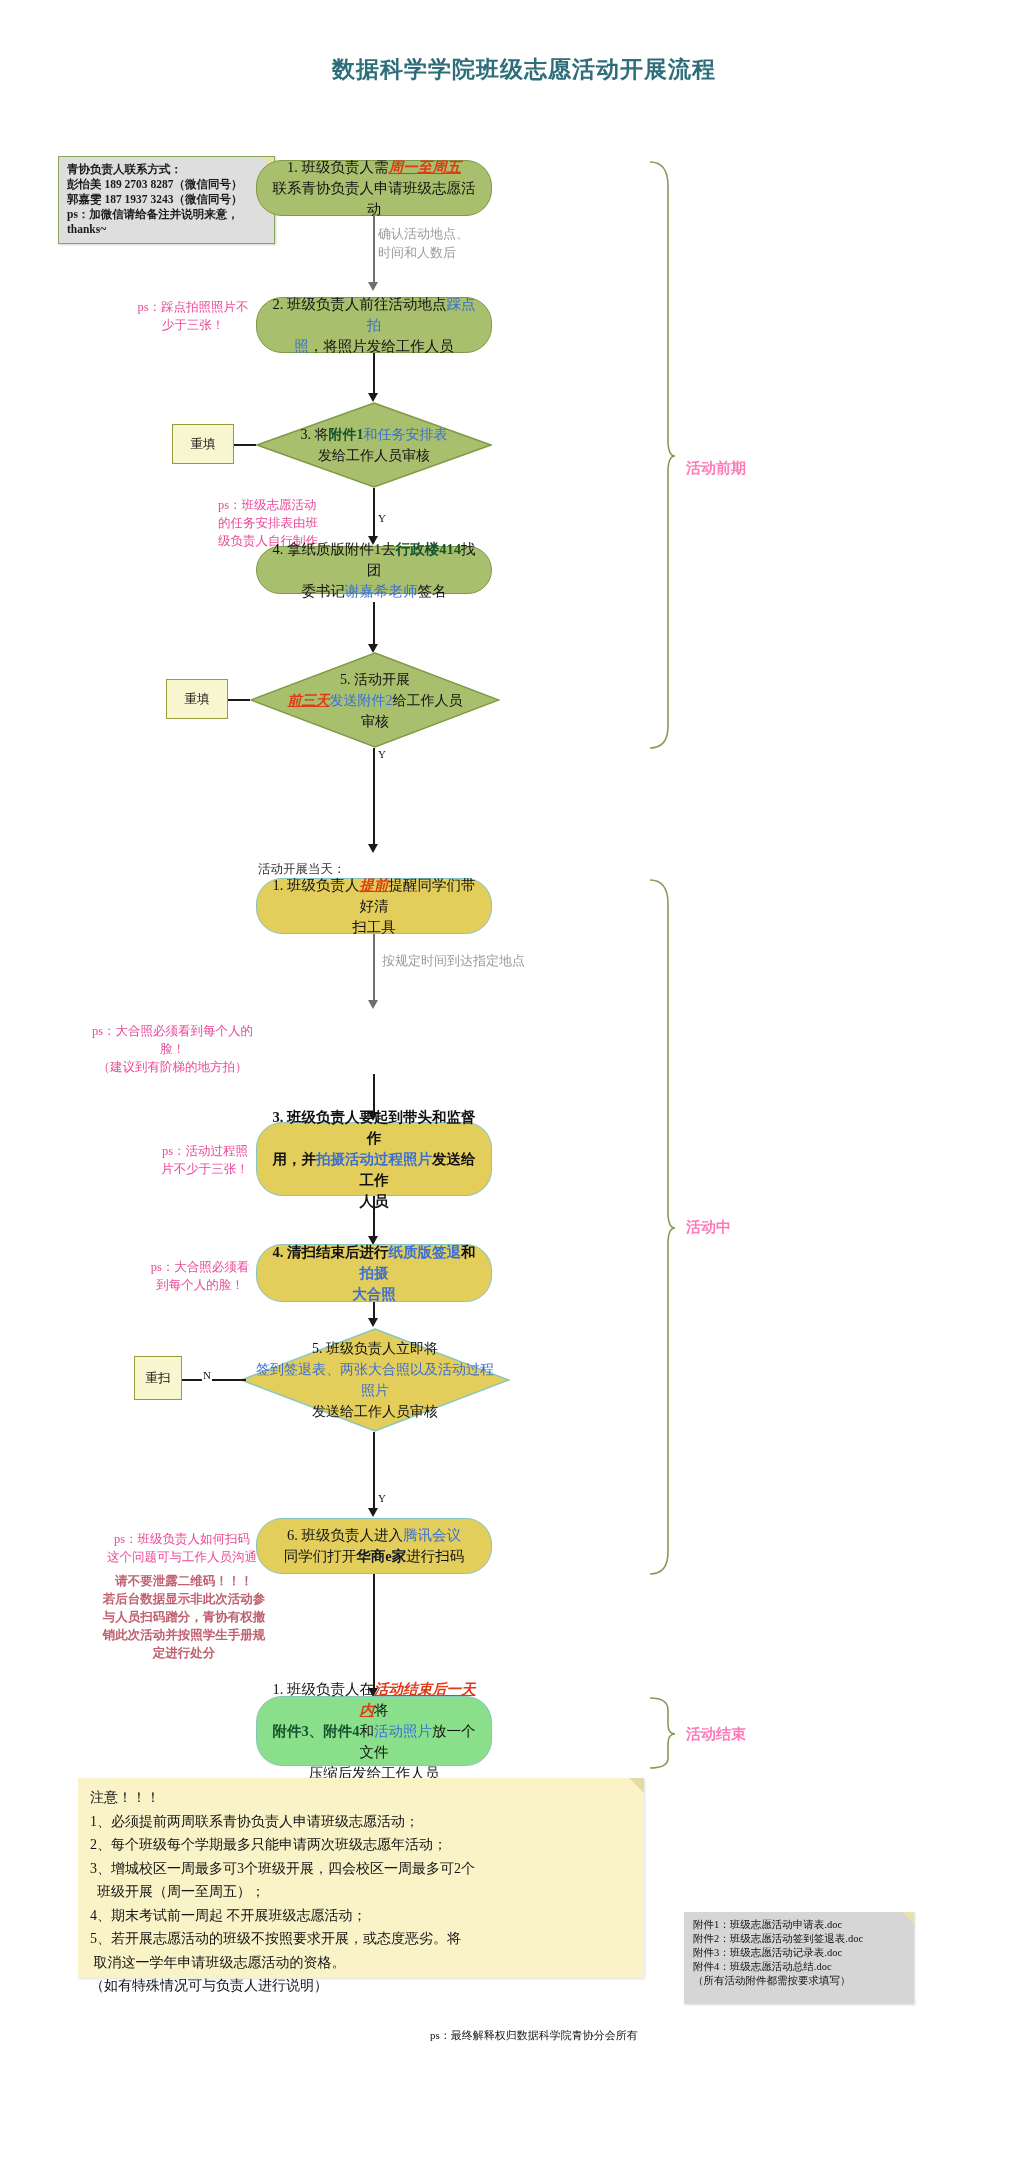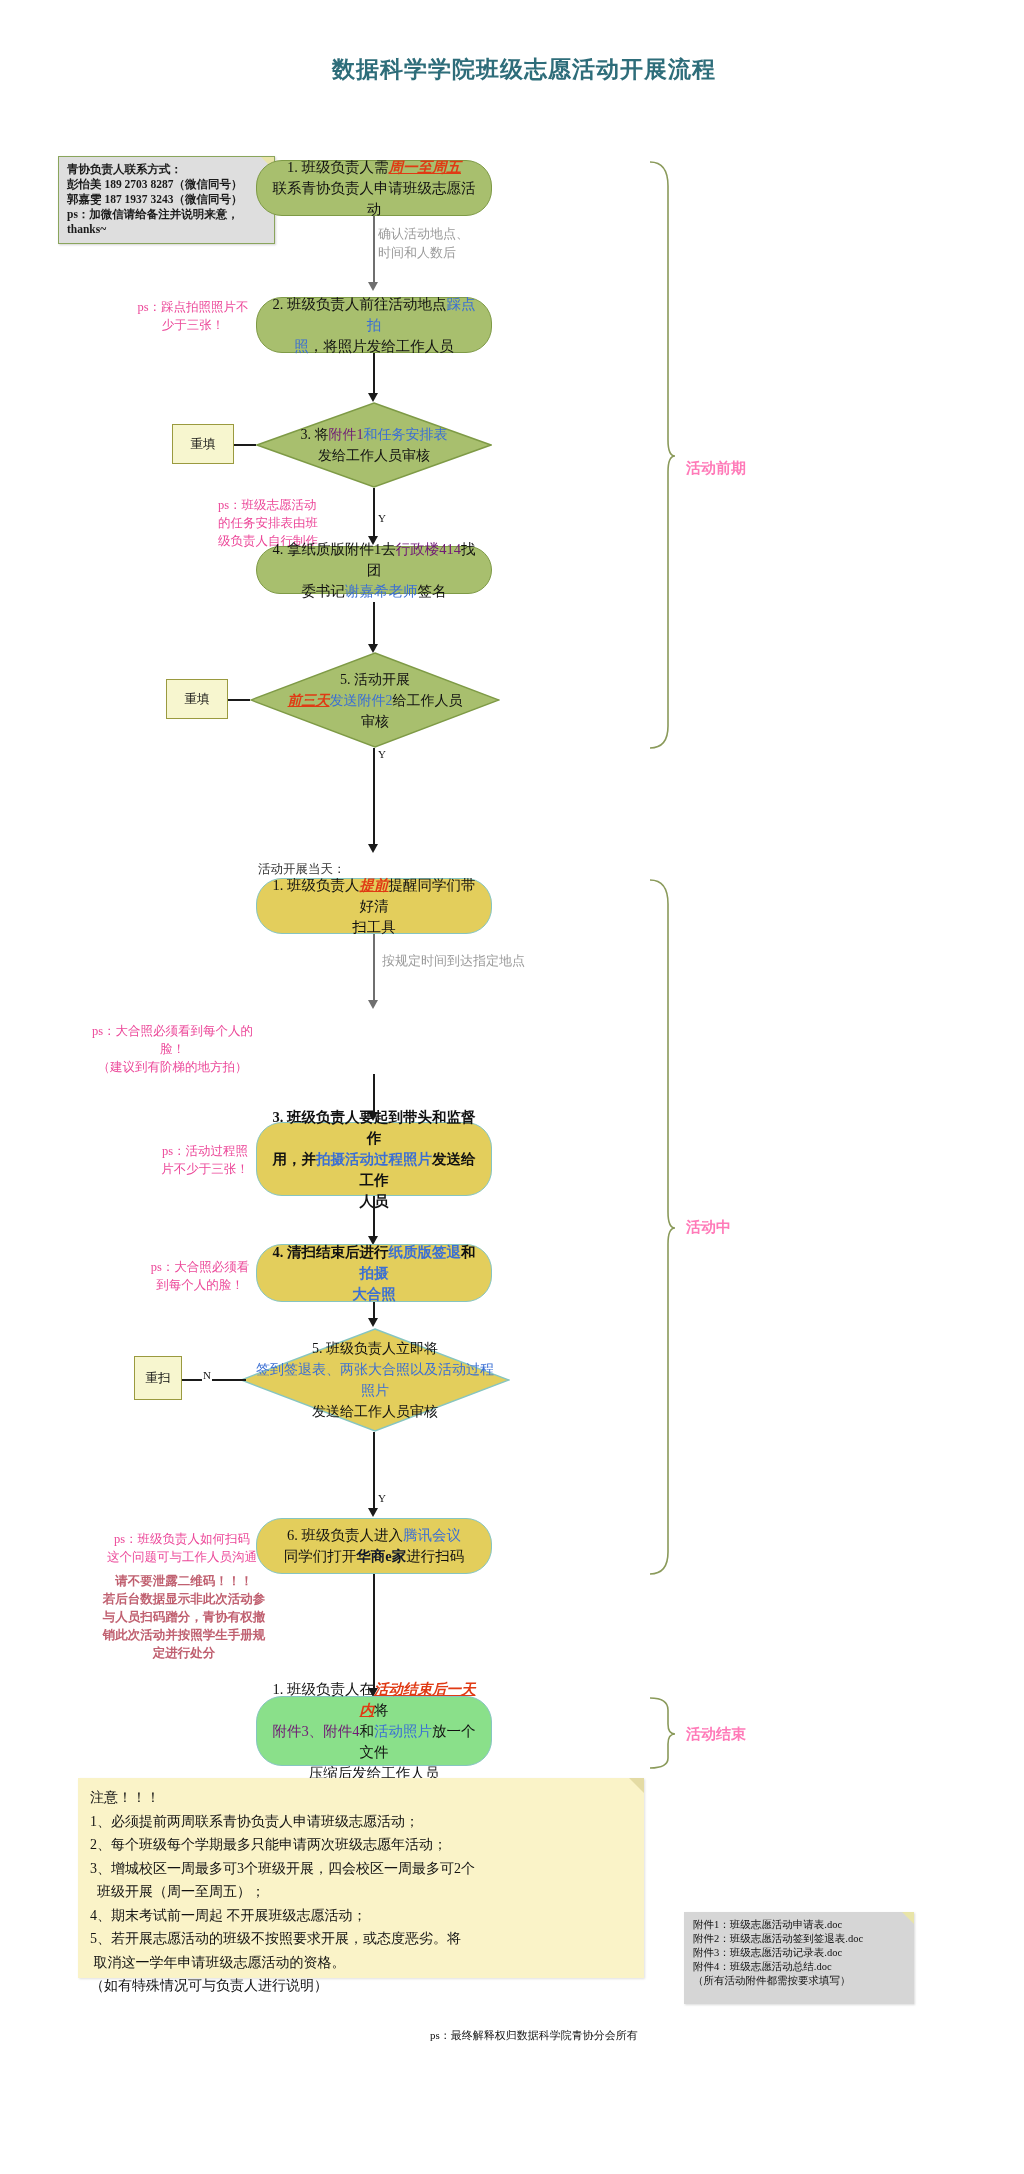--- a/index.html
+++ b/index.html
@@ -131,21 +131,21 @@
     position:absolute;right:0;top:0;width:0;height:0;
     border-left:12px solid transparent;border-top:12px solid #e8e4a8;
   }
   .footer{
     position:absolute;font-size:11px;color:#111;white-space:nowrap;
   }
 
   
   .r{color:#e03a14;font-style:italic;font-weight:bold;text-decoration:underline;}
   .b{color:#3b6fd4;}
-  .bb{color:#701a75;font-weight:normal;}
+  .bb{color:#14532d;font-weight:bold;}
   .g{color:#0f172a;font-weight:bold;}
 </style>
 </head>
 <body>
 
 <div id="stage">
 
   <div class="abs title">数据科学学院班级志愿活动开展流程</div>
 
   <div class="abs note-grey" style="left:58px;top:156px;width:200px;">

